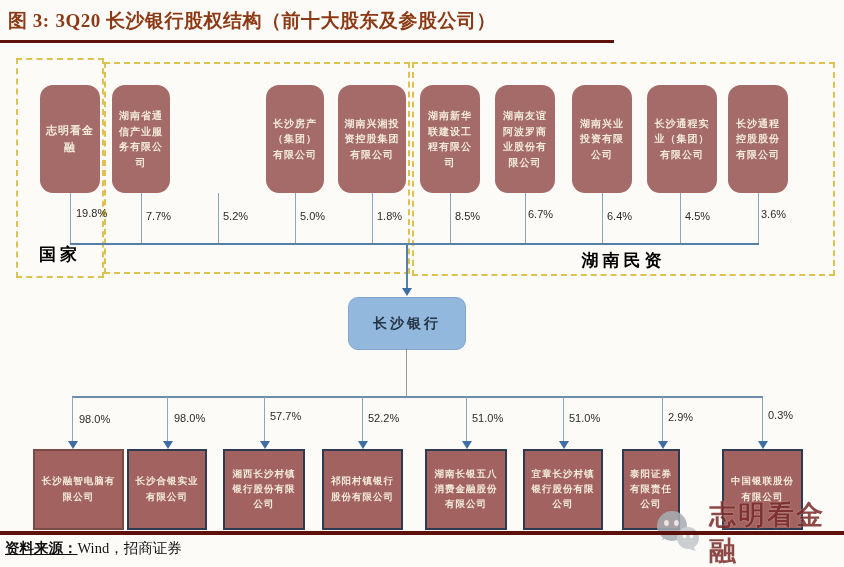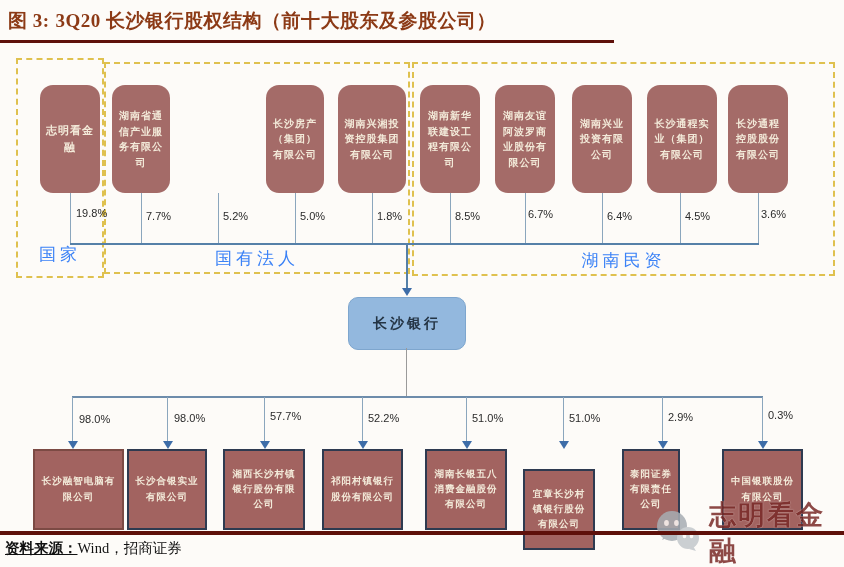--- a/index.html
+++ b/index.html
@@ -16,21 +16,21 @@
     position:absolute;left:8px;top:8px;
     font-size:19px;font-weight:bold;color:#8c3a16;
     letter-spacing:.5px;white-space:nowrap;
   }
   .title .fig{margin-right:6px;}
   .title-rule{position:absolute;left:0;top:40px;width:614px;height:3px;background:#5e100a;}
 
   
   .group{position:absolute;border:2px dashed #dfc14f;box-sizing:border-box;}
   .group-label{
-    position:absolute;font-size:17px;font-weight:normal;color:#3b82f6;
+    position:absolute;font-size:17px;font-weight:bold;color:#000000;
     letter-spacing:4px;text-align:center;
   }
 
   
   .co-box{
     position:absolute;top:85px;height:108px;
     background:#a46b68;border-radius:13px;
     color:#f3ead9;font-size:10px;font-weight:bold;
     display:flex;align-items:center;justify-content:center;text-align:center;
     padding:4px 3px;box-sizing:border-box;line-height:1.55;letter-spacing:1px;
@@ -89,21 +89,20 @@
   <div class="title">
     <span class="fig">图 3:</span><span>3Q20 长沙银行股权结构（前十大股东及参股公司）</span>
   </div>
   <div class="title-rule"></div>
 
   <div class="group" style="left:16px;top:58px;width:88px;height:220px;"></div>
   <div class="group" style="left:104px;top:62px;width:306px;height:212px;"></div>
   <div class="group" style="left:412px;top:62px;width:423px;height:214px;"></div>
 
   <div class="group-label" style="left:24px;top:243px;width:72px;">国家</div>
-  <div class="group-label" style="left:104px;top:247px;width:306px;">国有法人</div>
   <div class="group-label" style="left:412px;top:249px;width:423px;">湖南民资</div>
 
   <div class="co-box first" style="left:40px;width:60px;">志明看金融</div>
   <div class="co-box" style="left:112px;width:58px;">湖南省通信产业服务有限公司</div>
   <div class="co-box" style="left:266px;width:58px;">长沙房产（集团）有限公司</div>
   <div class="co-box" style="left:420px;width:60px;">湖南新华联建设工程有限公司</div>
   <div class="co-box" style="left:338px;width:68px;">湖南兴湘投资控股集团有限公司</div>
   <div class="co-box" style="left:495px;width:60px;">湖南友谊阿波罗商业股份有限公司</div>
   <div class="co-box" style="left:572px;width:60px;">湖南兴业投资有限公司</div>
   <div class="co-box" style="left:647px;width:70px;">长沙通程实业（集团）有限公司</div>
@@ -164,21 +163,21 @@
   <div class="pct" style="left:472px;top:412px;">51.0%</div>
   <div class="pct" style="left:569px;top:412px;">51.0%</div>
   <div class="pct" style="left:668px;top:411px;">2.9%</div>
   <div class="pct" style="left:768px;top:409px;">0.3%</div>
 
   <div class="sub-box" style="left:33px;width:91px;border-color:#7c4a44;">长沙融智电脑有限公司</div>
   <div class="sub-box" style="left:127px;width:80px;">长沙合银实业有限公司</div>
   <div class="sub-box" style="left:223px;width:82px;">湘西长沙村镇银行股份有限公司</div>
   <div class="sub-box" style="left:322px;width:81px;">祁阳村镇银行股份有限公司</div>
   <div class="sub-box" style="left:425px;width:82px;">湖南长银五八消费金融股份有限公司</div>
-  <div class="sub-box" style="left:523px;width:72px;margin-top:20px;">宜章长沙村镇银行股份有限公司</div>
+  <div class="sub-box" style="left:523px;width:80px;">宜章长沙村镇银行股份有限公司</div>
   <div class="sub-box" style="left:622px;width:58px;">泰阳证券有限责任公司</div>
   <div class="sub-box" style="left:722px;width:81px;">中国银联股份有限公司</div>
 
   <div class="watermark">
     <span style="margin-right:6px;">
       <svg width="48" height="42" viewBox="0 0 48 42">
         <circle cx="17" cy="16" r="15" fill="#a7adb3"></circle>
         <ellipse cx="11.5" cy="13" rx="2.4" ry="3" fill="#fdfbf8"></ellipse>
         <ellipse cx="21.5" cy="13" rx="2.4" ry="3" fill="#fdfbf8"></ellipse>
         <path d="M10 24 l-3 6 l7 -3 z" fill="#a7adb3"></path>

